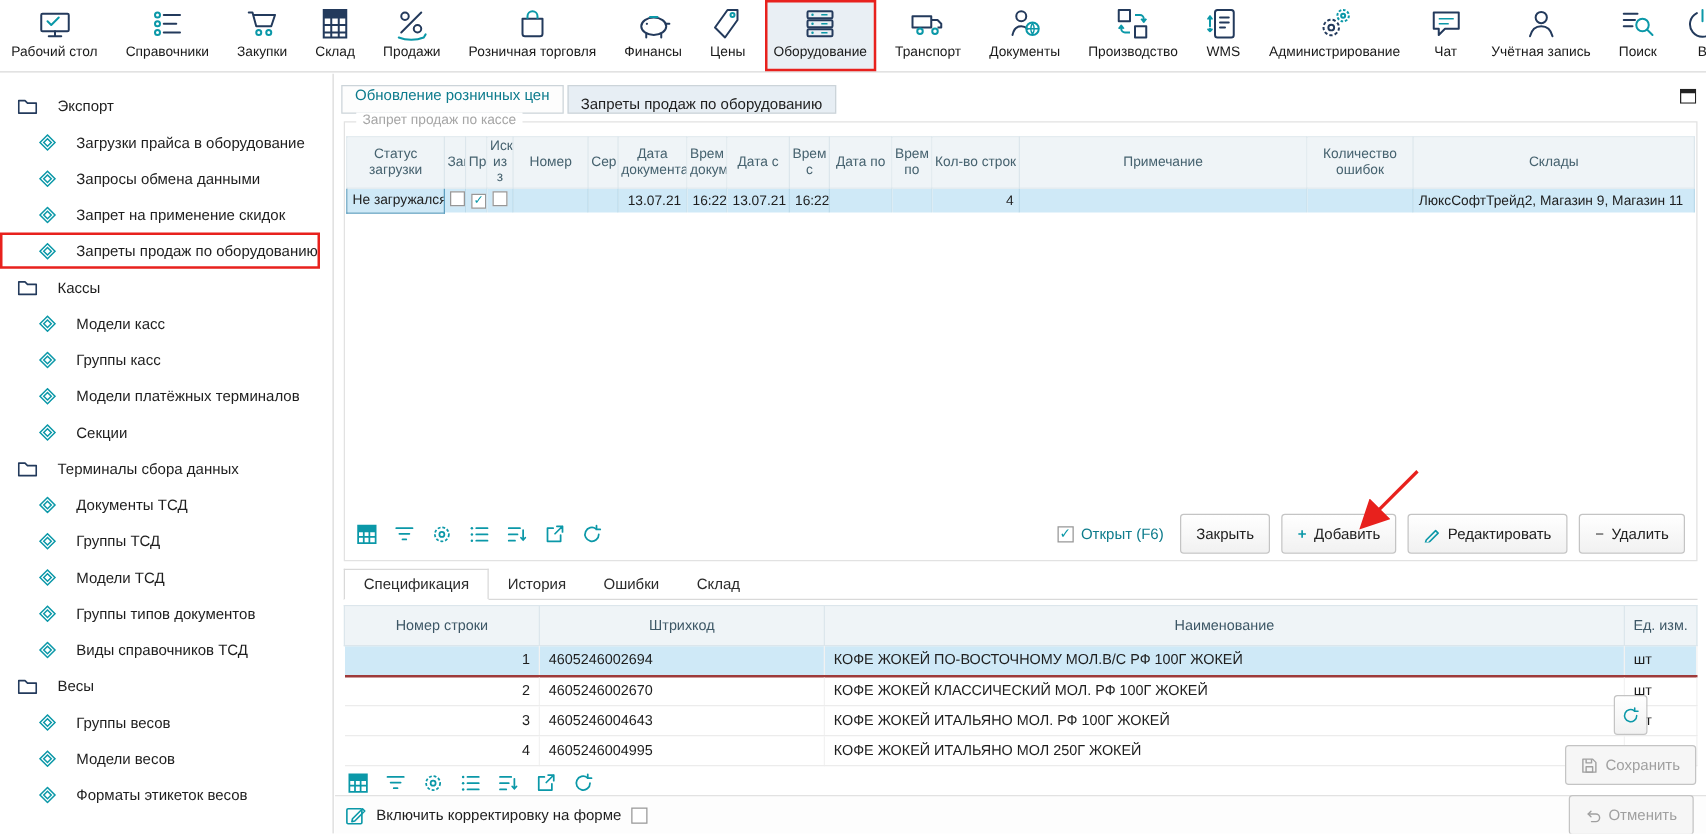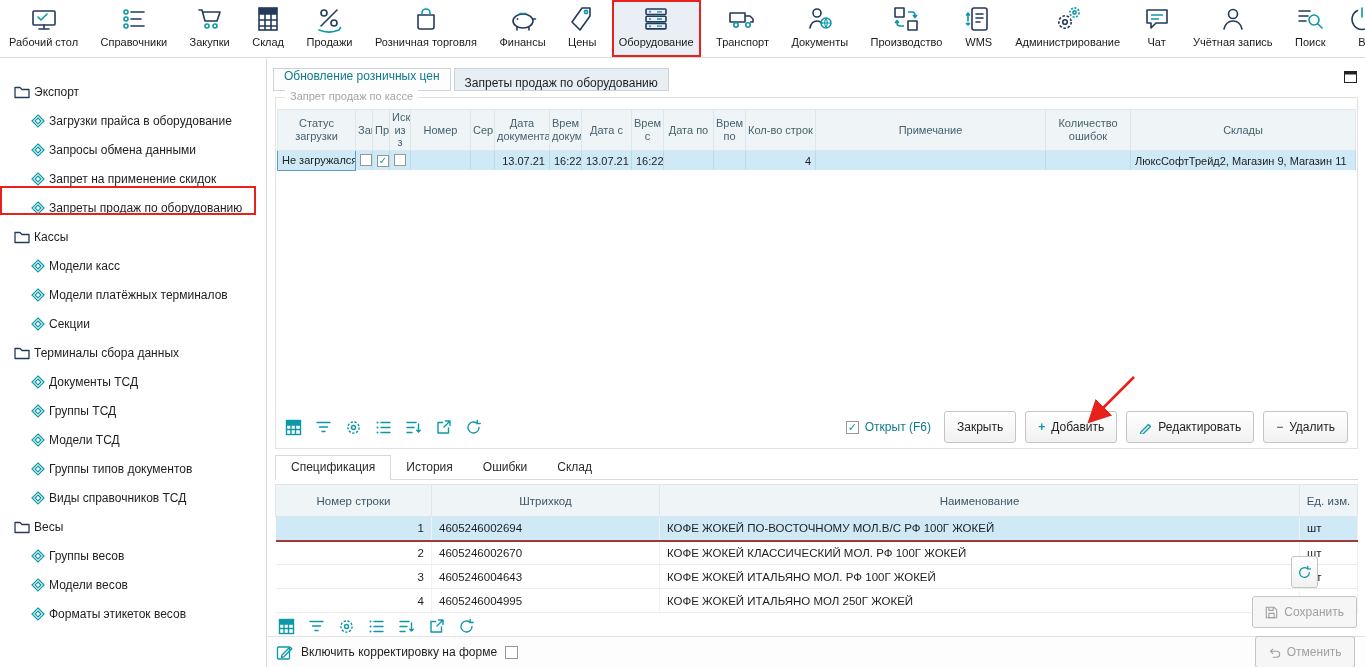--- a/index.html
+++ b/index.html
@@ -12,21 +12,21 @@
   border-bottom:1px solid #d9d9d9; display:flex; justify-content:space-between;
   align-items:stretch; padding:0 2px; background:#fff; }
 .topbar-item { display:flex; flex-direction:column; align-items:center;
   padding:5px 7px 2px; gap:3px; white-space:nowrap; cursor:default; }
 .topbar-item .lbl { font-size:11px; color:#1a1a1a; }
 .topbar-item.highlighted { background:#e9eff4; outline:2px solid #e8211d; outline-offset:-2px; }
 
 
 .sidebar { position:absolute; top:59px; left:0; width:267px; height:608px;
   border-right:1px solid #d9d9d9; padding-top:11px; overflow:hidden; background:#fff; }
-.tree-row { height:29px; display:flex; align-items:flex-end; gap:4px; font-size:12px;
+.tree-row { height:29px; display:flex; align-items:center; gap:16px; font-size:12px;
   padding-left:14px; cursor:default; white-space:nowrap; }
 .tree-row.child { padding-left:31px; }
 .tree-row.annotated { outline:2px solid #e8211d; outline-offset:-2px; margin-right:10px; }
 
 
 .main { position:absolute; top:59px; left:268px; width:1097px; height:608px; background:#fff; }
 
 .tabstrip { display:flex; align-items:flex-end; gap:3px; height:32px; padding:9px 4px 0 5px; position:relative; }
 .tab { display:flex; align-items:center; gap:7px; height:23px; padding:0 10px;
   border:1px solid #ccd4d9; font-size:12px; background:#fdfdfd; cursor:default;flex-direction:column; }
@@ -307,20 +307,27 @@
           <path d="M1 2.5h5l2 2h7v8H1z"></path>
         </svg>
       <span>Кассы</span>
     </div>
     <div class="tree-row child">
       <svg width="14" height="14" viewBox="0 0 14 14" fill="none" stroke="#0b98a8" stroke-width="1.2">
           <path d="M7 1 13 7 7 13 1 7z"></path>
           <path d="M7 4 10 7 7 10 4 7z"></path>
         </svg>
       <span>Модели касс</span>
+    </div>
+    <div class="tree-row child">
+      <svg width="14" height="14" viewBox="0 0 14 14" fill="none" stroke="#0b98a8" stroke-width="1.2">
+          <path d="M7 1 13 7 7 13 1 7z"></path>
+          <path d="M7 4 10 7 7 10 4 7z"></path>
+        </svg>
+      <span>Группы касс</span>
     </div>
     <div class="tree-row child">
       <svg width="14" height="14" viewBox="0 0 14 14" fill="none" stroke="#0b98a8" stroke-width="1.2">
           <path d="M7 1 13 7 7 13 1 7z"></path>
           <path d="M7 4 10 7 7 10 4 7z"></path>
         </svg>
       <span>Модели платёжных терминалов</span>
     </div>
     <div class="tree-row child">
       <svg width="14" height="14" viewBox="0 0 14 14" fill="none" stroke="#0b98a8" stroke-width="1.2">

